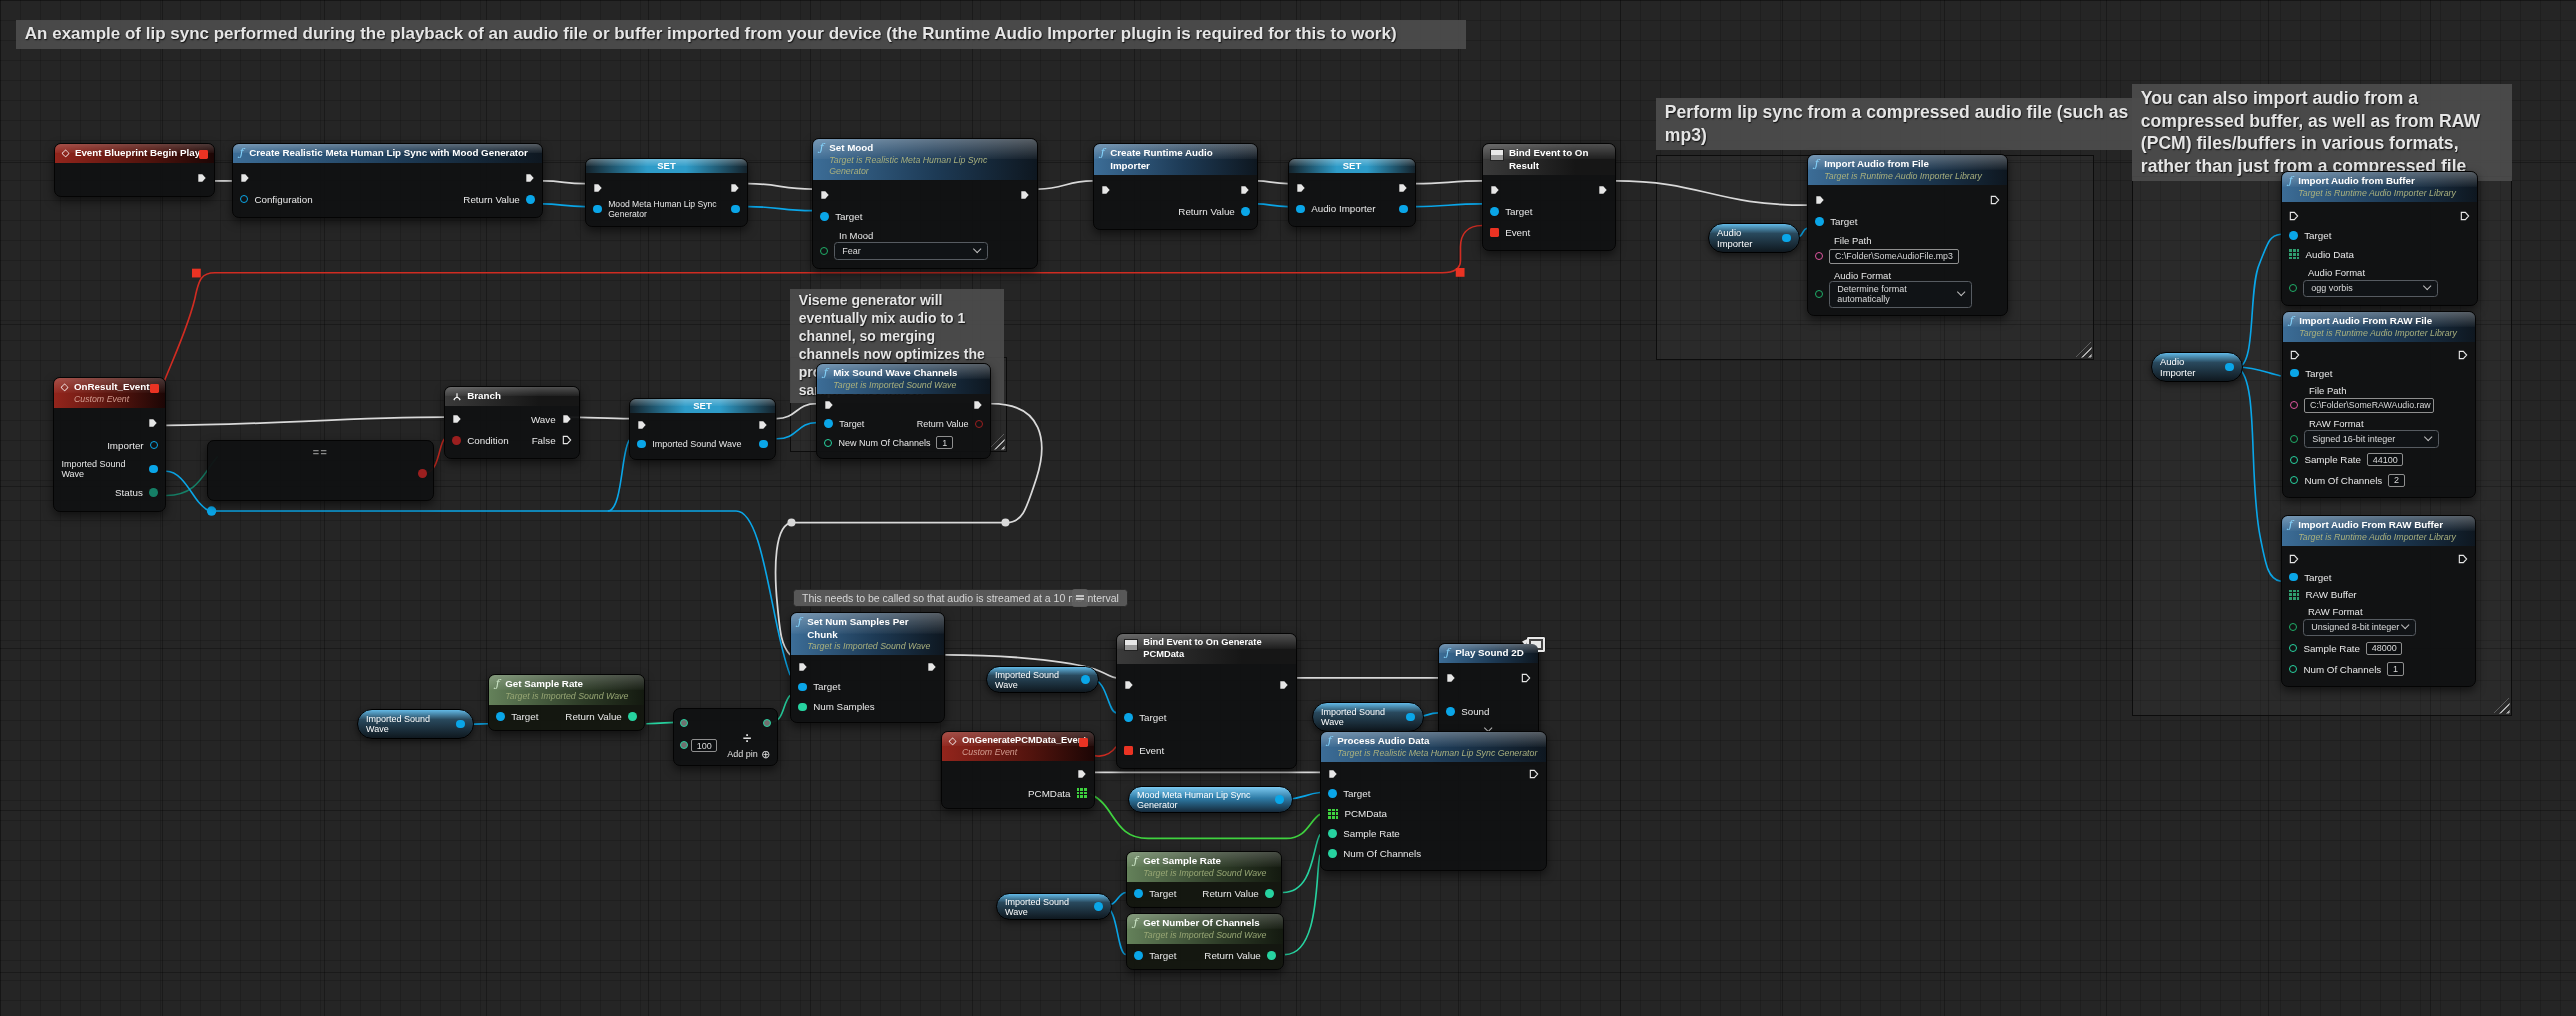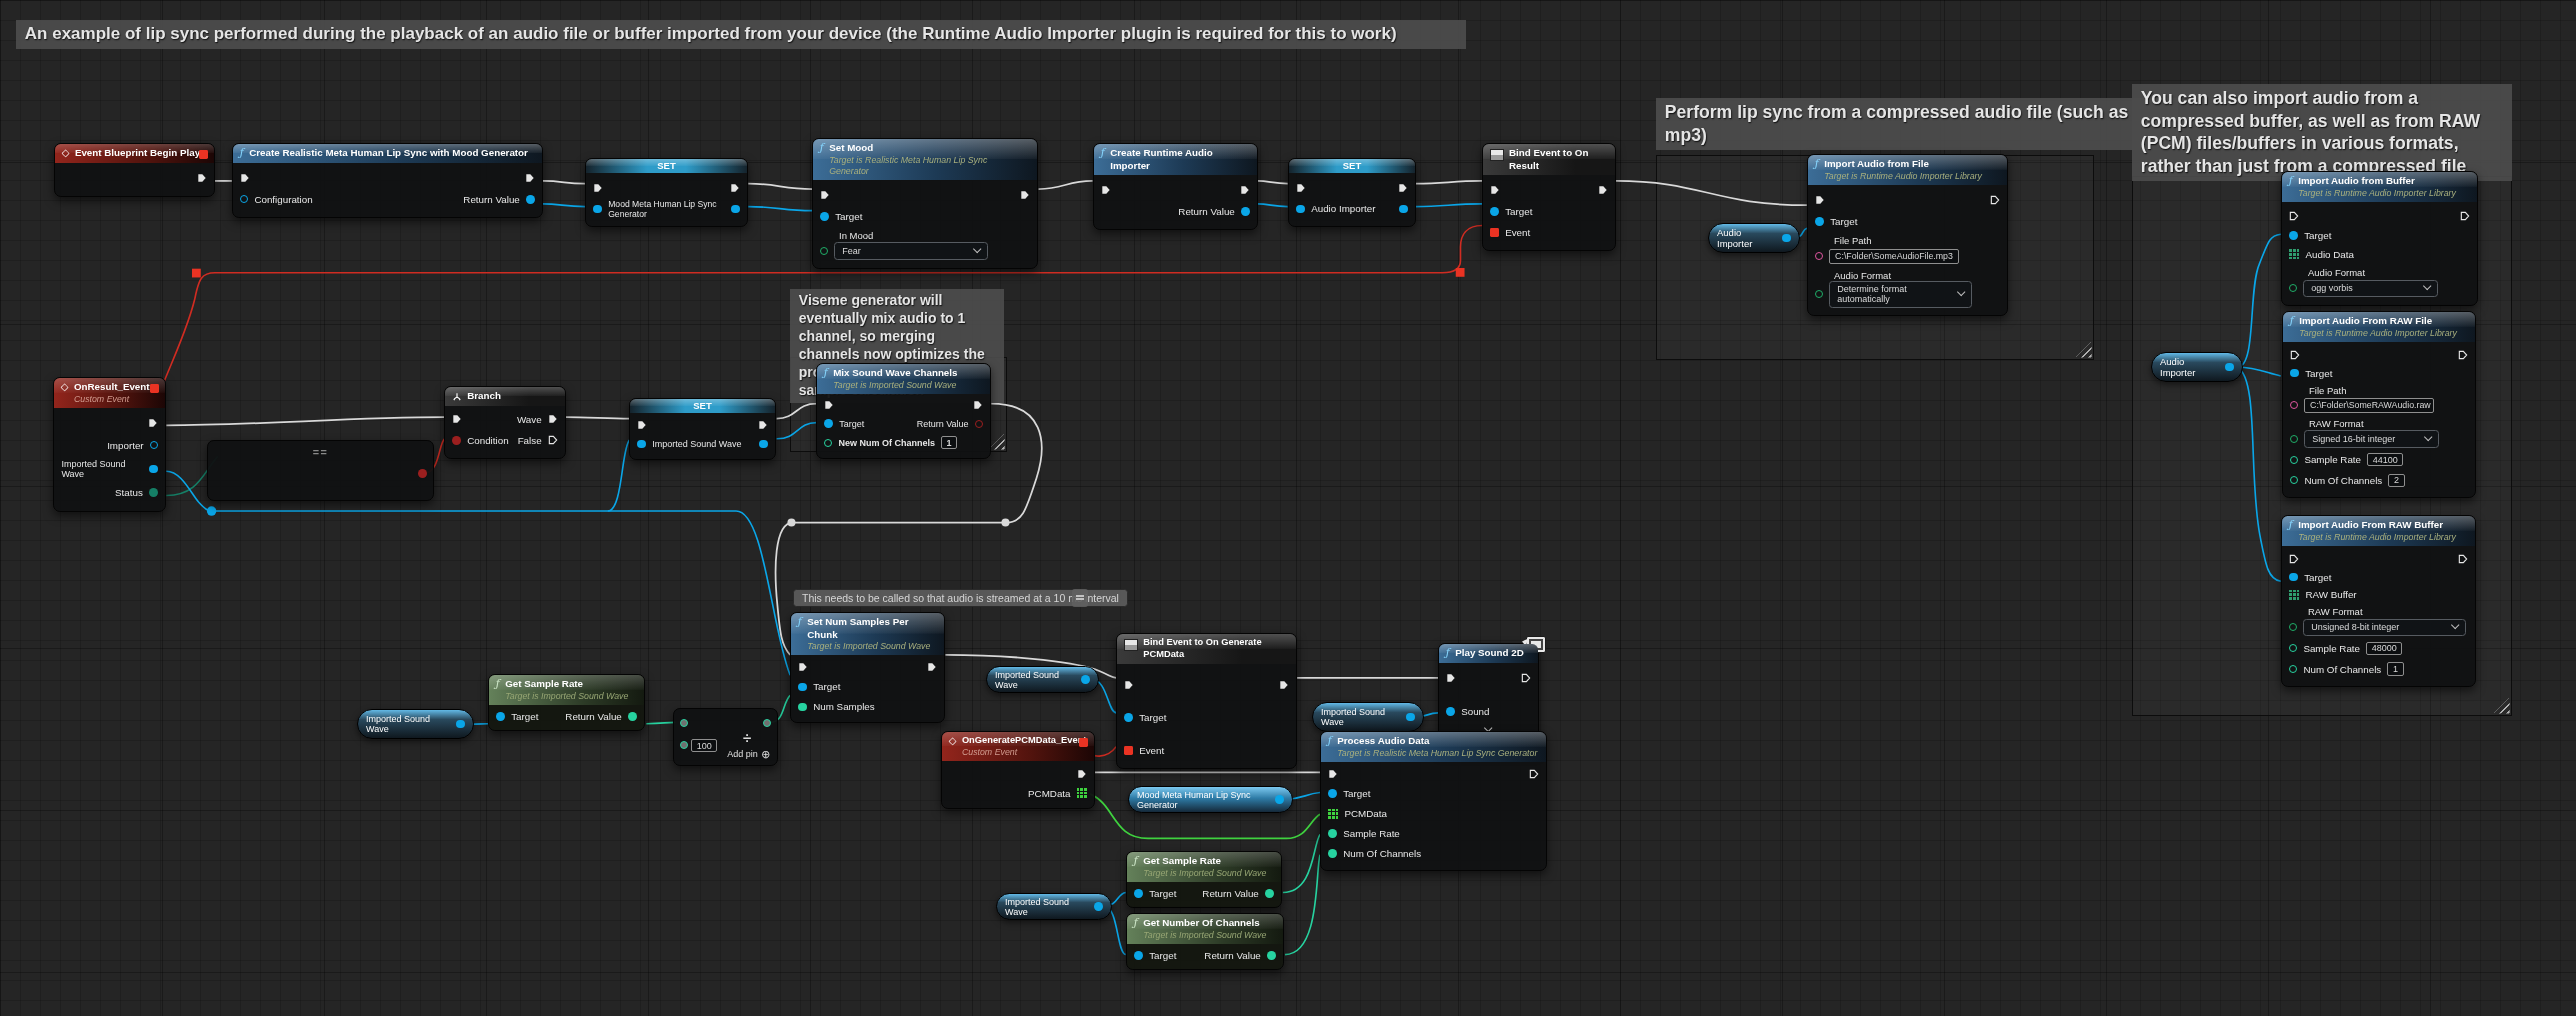--- a/index.html
+++ b/index.html
@@ -491,21 +491,21 @@
             <i></i>
             <i></i>
             <i></i>
             <i></i>
           </span>
         <span>RAW Buffer</span>
         </div>
       <div class="row lblrow">RAW Format</div>
       <div class="row" style="min-height:20px;">
           <i class="pc h" style="--c:#1fae68"></i>
-        <span class="dd" style="width:163px;">
+        <span class="dd" style="width:113px;">
             <span>Unsigned 8-bit integer</span>
             <i class="chev"></i>
           </span>
         </div>
       <div class="row" style="min-height:21.6px;">
           <i class="pc h" style="--c:#27d3a0"></i>
         <span>Sample Rate</span>
         <span class="vb">48000</span>
         </div>
       <div class="row" style="min-height:20px;">
@@ -542,21 +542,21 @@
           <i class="pc" style="--c:#157f66"></i>
         </div>
     </div>
   </div>
 
   <div class="node" style="left:207px;top:440px;width:227px;height:61px;">
     <span class="eq-op">==</span>
     <i class="pc eq-out" style="--c:#9c1f1f"></i>
   </div>
 
-  <div class="node" style="left:444px;top:386px;width:122px;">
+  <div class="node" style="left:444px;top:386px;width:136px;">
     <div class="nhdr grh" style="align-items:center;">
       <svg width="10" height="10" viewBox="0 0 16 16">
           <path d="M8 2v5M8 7C8 9 5 9 4 11l-1 2M8 7c0 2 3 2 4 4l1 2" stroke="#fff" stroke-width="1.8" fill="none"></path>
         </svg>
       <span class="ttl">Branch</span>
       </div>
     <div class="rows" style="padding-top:2.7px;">
       <div class="row sb">
         <svg class="pex" width="10" height="10" viewBox="0 0 15 15">
             <path d="M2 2h6l5 5.5L8 13H2z"></path>
@@ -626,21 +626,21 @@
       <div class="row sb" style="min-height:19px;font-size:9px;">
         <span class="cell">
             <i class="pc"></i>
             <span>Target</span>
           </span>
         <span class="cell">
             <span>Return Value</span>
             <i class="pc h" style="--c:#9c1f1f"></i>
           </span>
       </div>
-      <div class="row" style="min-height:19px;font-size:9px;font-weight:bold;">
+      <div class="row" style="min-height:19px;font-size:9px;">
           <i class="pc h" style="--c:#27d3a0"></i>
         <span>New Num Of Channels</span>
         <span class="vb">1</span>
         </div>
     </div>
   </div>
 
   <div class="bubble" style="left:793px;top:589px;">This needs to be called so that audio is streamed at a 10 ms interval</div>
   <div class="bubble-ico" style="left:1072px;top:589px;">
       <i></i>

